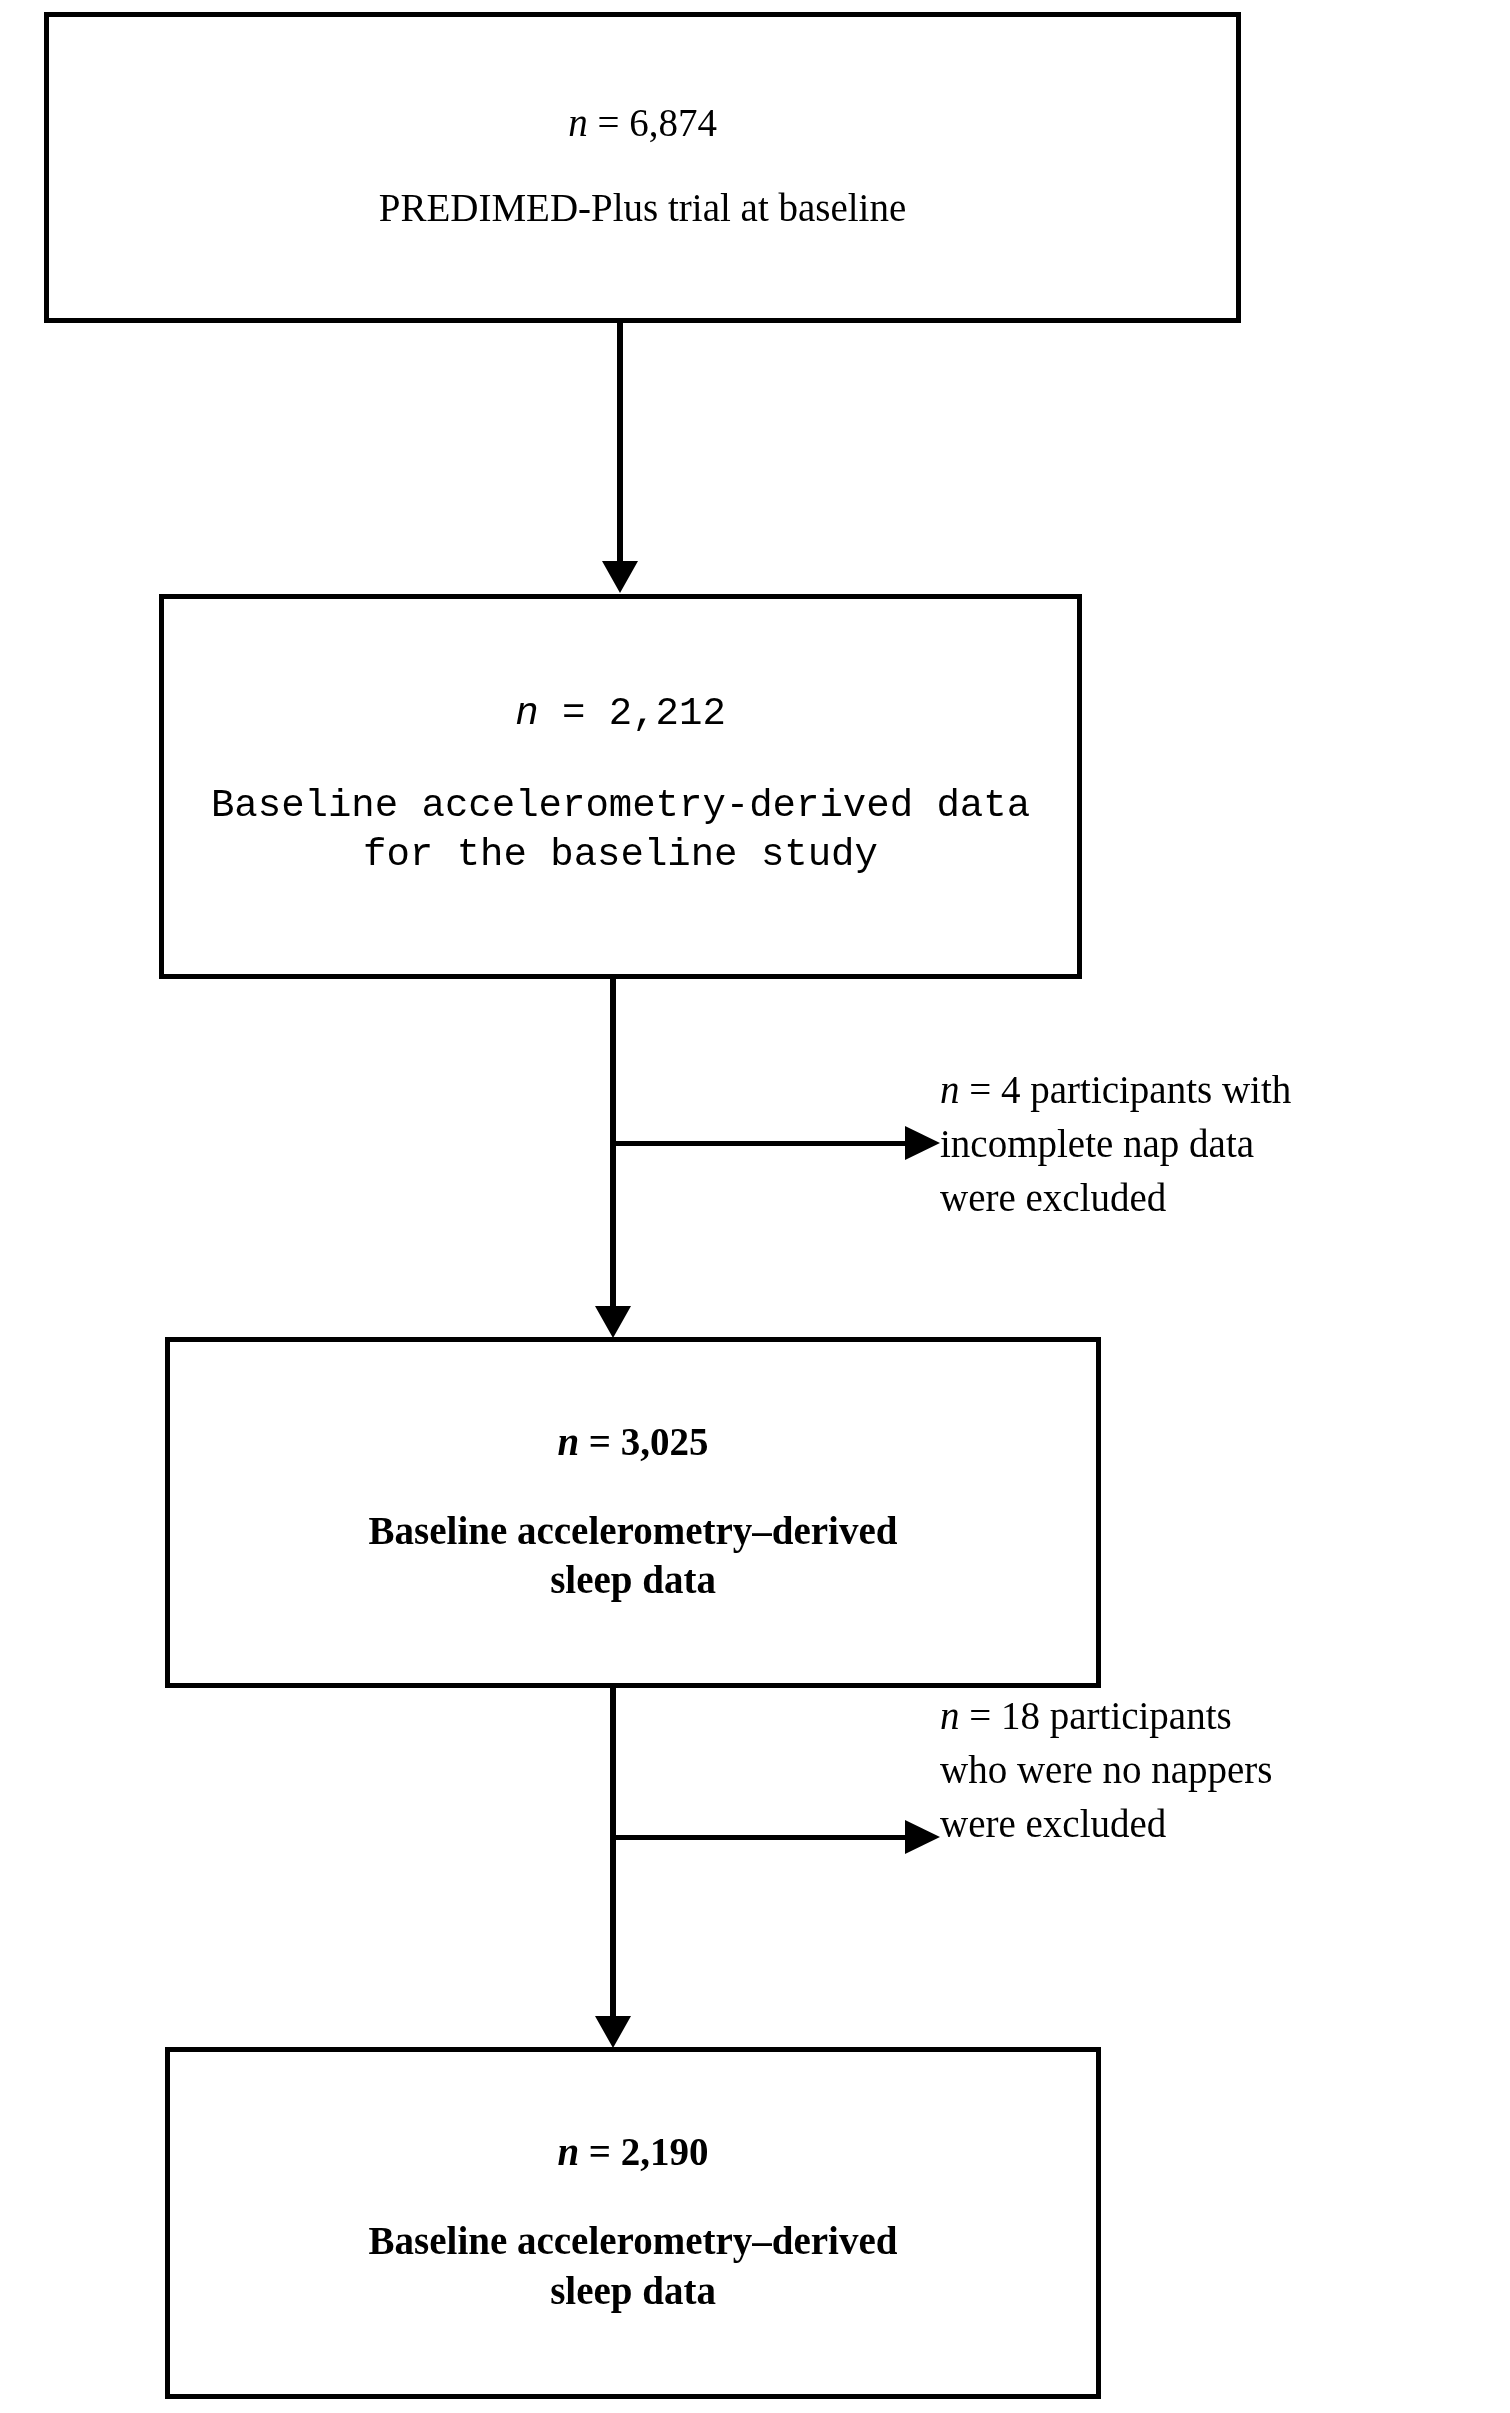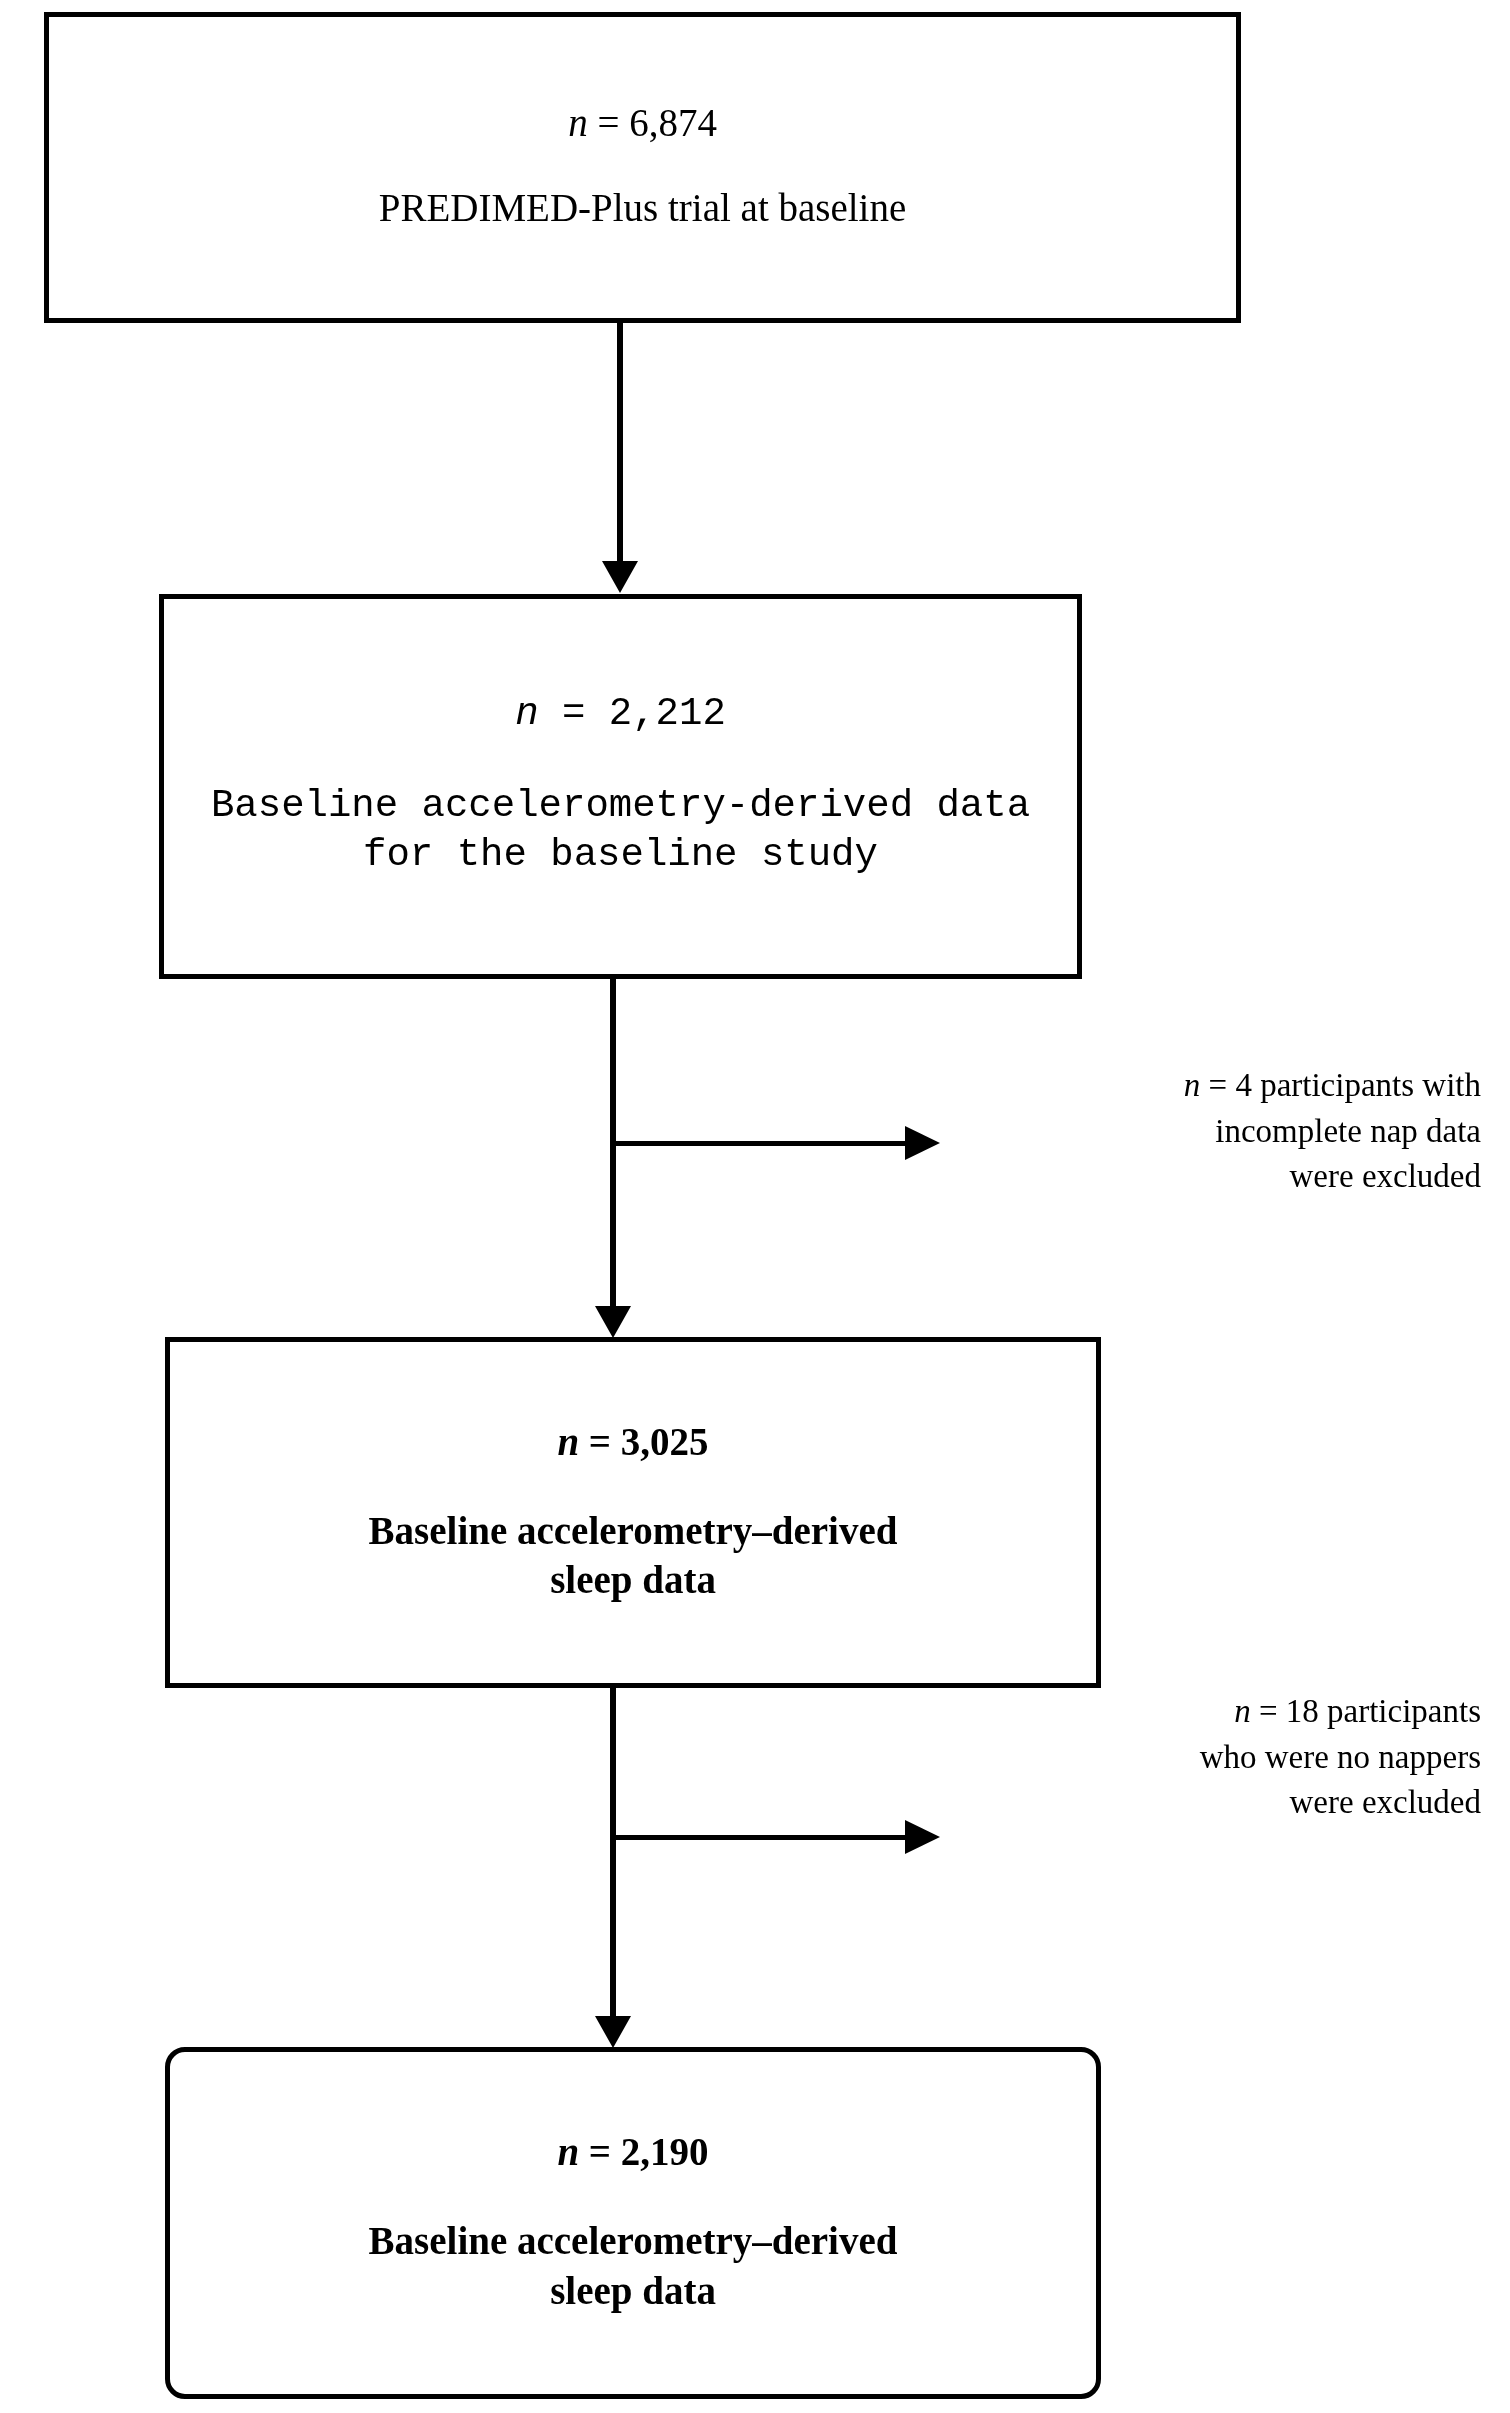--- a/index.html
+++ b/index.html
@@ -72,21 +72,20 @@
   }
   #box-sleep-data-2208 .node-count { margin-bottom: 41px; }
 
   
   #box-sleep-data-2190 {
     left: 165px;
     top: 2047px;
     width: 936px;
     height: 352px;
     font-weight: bold;
-    border-radius: 20px;
   }
   #box-sleep-data-2190 .node-count { margin-bottom: 41px; }
 
   
   .vline {
     position: absolute;
     width: 6px;
     background: #000000;
   }
   .hline {
@@ -122,23 +121,22 @@
   #branch1-head { left: 905px; top: 1126px; }
 
   
   #conn3-line { left: 610px; top: 1685px; height: 333px; }
   #conn3-head { left: 595px; top: 2016px; }
   #branch2-line { left: 613px; top: 1835px; width: 295px; }
   #branch2-head { left: 905px; top: 1820px; }
 
   .exclusion-note {
     position: absolute;
-    font-size: 33px;
+    font-size: 39px;
     line-height: 1.38;
-    text-align: right;
     white-space: pre-line;
   }
   .exclusion-note .nvar { font-style: italic; }
   #note-nap { left: 940px; top: 1063px; width: 541px; }
   #note-nappers { left: 940px; top: 1689px; width: 541px; font-family: Liberation Serif, serif; }
 </style>
 </head>
 <body>
 
 <div id="flowchart">

